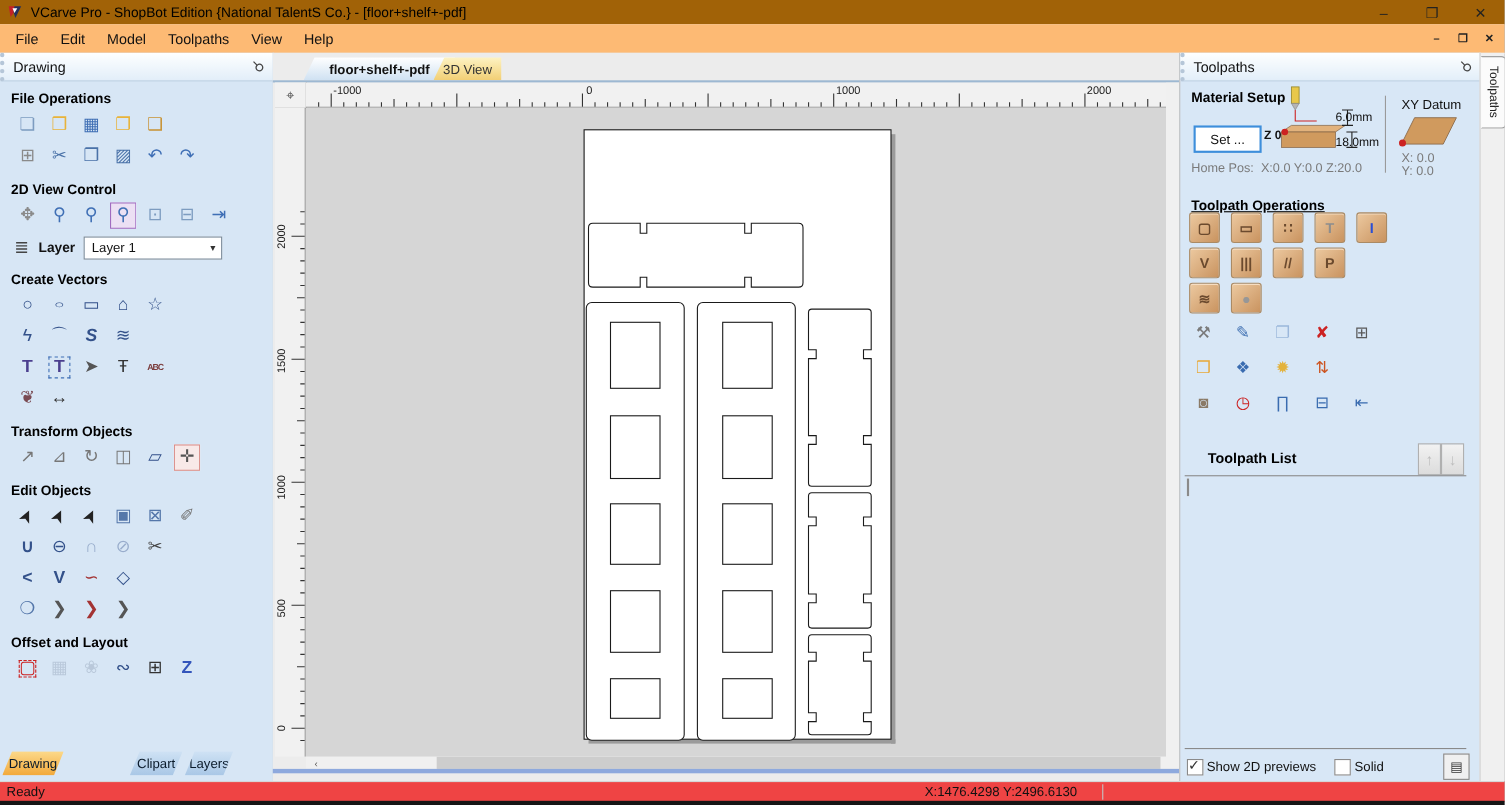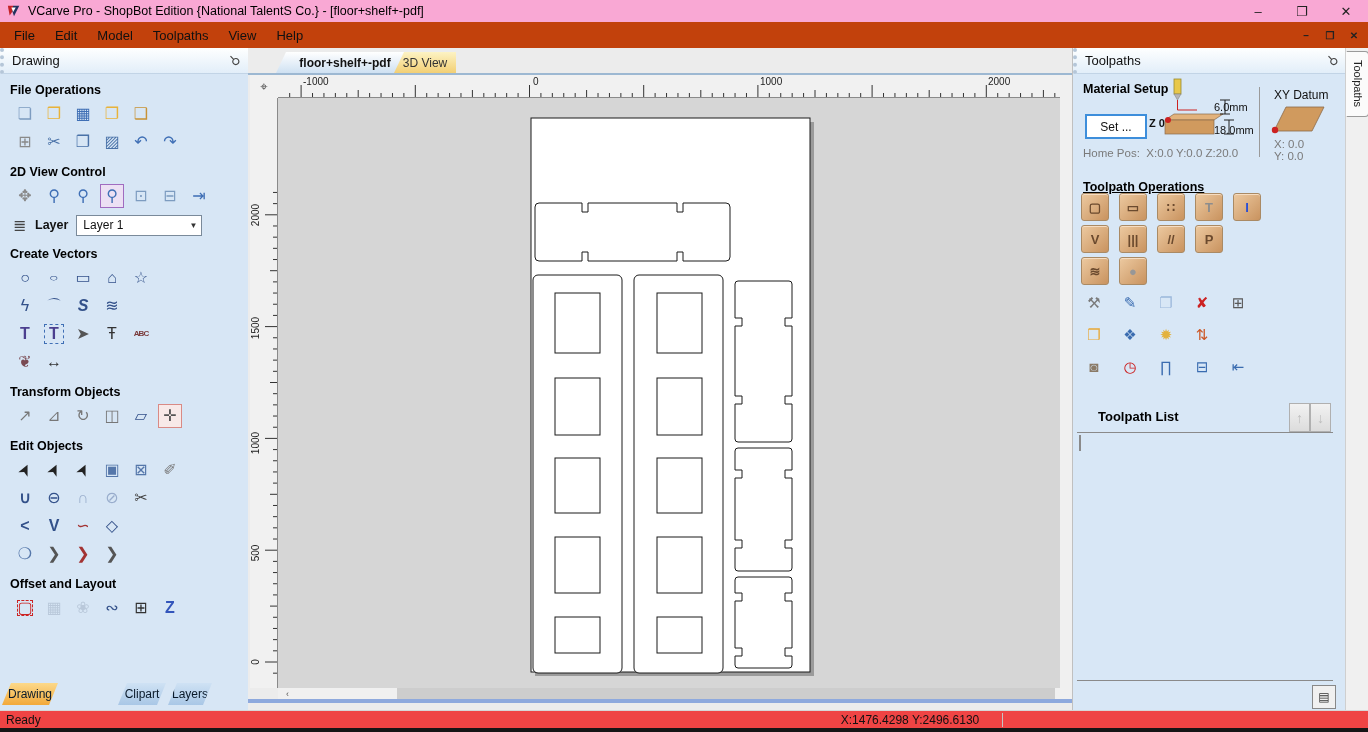--- a/index.html
+++ b/index.html
@@ -1,24 +1,24 @@
 <!DOCTYPE html>
 <html><head>
 <meta charset="utf-8">
 <style>
   html,body{margin:0;padding:0;background:#555;}
   .app{position:relative;width:1368px;height:732px;background:#f0f0f0;font-family:"Liberation Sans",sans-serif;overflow:hidden;font-size:12px;color:#111;}
   
-  .titlebar{position:absolute;left:0;top:0;width:1368px;height:22px;background:#f9a8d4;display:flex;align-items:center;}
+  .titlebar{position:absolute;left:0;top:0;width:1368px;height:22px;background:#a16207;display:flex;align-items:center;}
   .appicon{width:14px;height:14px;margin-left:7px;}
   .wtitle{margin-left:7px;font-size:12.5px;color:#000;}
   .wbtns{margin-left:auto;display:flex;}
   .wbtn{width:44px;height:22px;display:flex;align-items:center;justify-content:center;font-size:13px;color:#222;}
   
-  .menubar{position:absolute;left:0;top:22px;width:1368px;height:26px;background:#c2410c;display:flex;align-items:center;border-bottom:1px solid #e4e4e4;}
+  .menubar{position:absolute;left:0;top:22px;width:1368px;height:26px;background:#fdba74;display:flex;align-items:center;border-bottom:1px solid #e4e4e4;}
   .mitem{padding:5px 10px;font-size:13px;color:#111;}
   .mdibtns{margin-left:auto;margin-right:6px;display:flex;gap:8px;}
   .mdibtn{width:16px;height:16px;display:flex;align-items:center;justify-content:center;font-size:10px;font-weight:bold;color:#222;}
   
   .panel-left{position:absolute;left:0;top:48px;width:248px;height:662px;background:#d7e6f5;overflow:hidden;border-right:1px solid #b8cadc;}
   .phead{height:25px;background:linear-gradient(#feffff,#e2eef9);border-bottom:1px solid #c2d4e6;display:flex;align-items:center;padding:0 8px;font-size:13px;border-left:4px dotted #b5c6d8;}
   .phead .pin{margin-left:auto;}
   .pin{display:inline-block;transform:rotate(135deg);color:#444;font-size:13px;}
   .stitle{font-weight:bold;font-size:12.5px;color:#000;margin:9px 0 3px 10px;}
   .irow{padding-left:13px;height:28px;display:flex;align-items:center;}
@@ -488,20 +488,26 @@
         </div>
       </div>
 
     <span class="cb rp" style="left:6px;top:362px;"></span>
     <span class="rp rtitle" style="left:25px;top:361px;font-size:13px;">Toolpath List</span>
     <span class="udbtn" style="left:216px;">↑</span>
     <span class="udbtn" style="left:237px;">↓</span>
     <div class="listsep"></div>
 
     <div class="footsep"></div>
+    <div class="footrow">
+      <span class="cb checked" style="margin-left:6px;"></span>
+      <span style="margin-left:3px;">Show 2D previews</span>
+      <span class="cb" style="margin-left:17px;"></span>
+      <span style="margin-left:3px;">Solid</span>
+    </div>
     <div class="fbtn">▤</div>
   </div>
 
   <div class="edge">
     <div class="vtab">
       <span>Toolpaths</span>
     </div>
   </div>
 
   <div class="statusbar">

